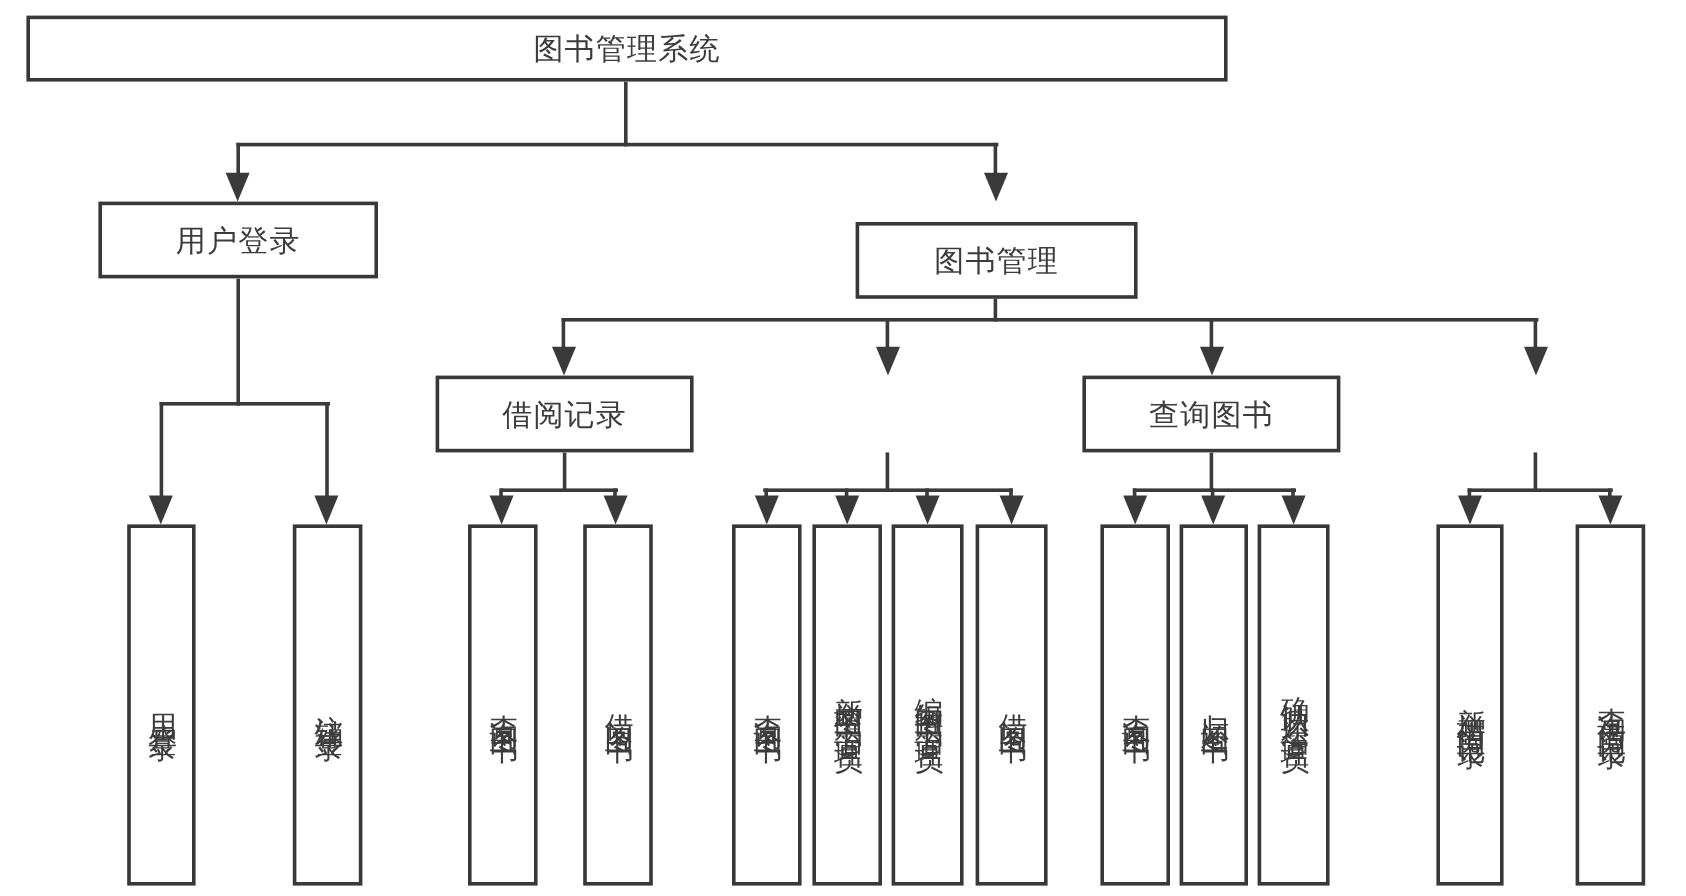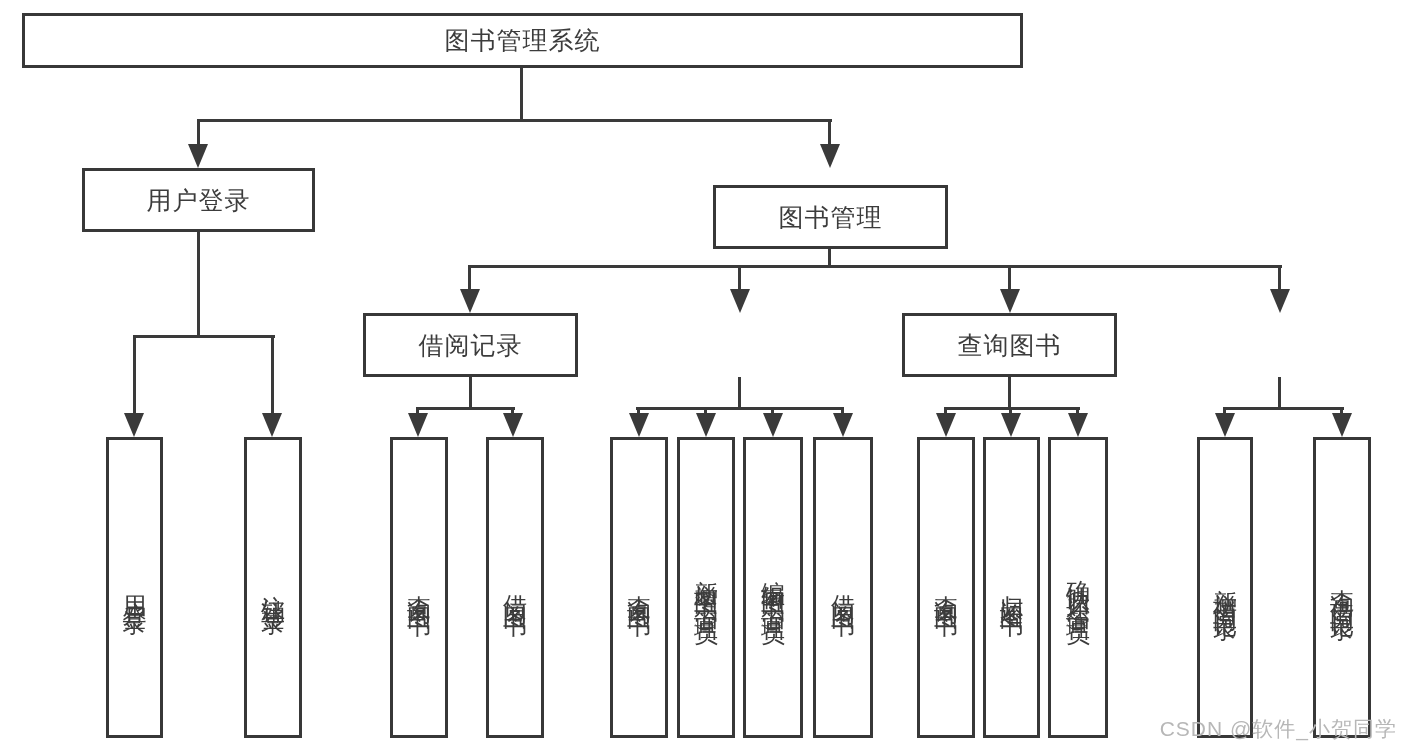--- a/index.html
+++ b/index.html
@@ -137,15 +137,14 @@
   <div class="box leaf" style="left:743px; top:437px; width:60px; height:301px;">编辑图书（管理员）</div>
   <div class="box leaf" style="left:813px; top:437px; width:60px; height:301px;">借阅图书</div>
 
   <div class="box leaf" style="left:917px; top:437px; width:58px; height:301px;">查询图书</div>
   <div class="box leaf" style="left:983px; top:437px; width:57px; height:301px;">归还图书</div>
   <div class="box leaf" style="left:1048px; top:437px; width:60px; height:301px;">确认归还（管理员）</div>
 
   <div class="box leaf" style="left:1197px; top:437px; width:56px; height:301px;">新增借阅记录</div>
   <div class="box leaf" style="left:1313px; top:437px; width:58px; height:301px;">查询借阅记录</div>
 
-  <div class="watermark">CSDN @软件_小贺同学</div>
 
 </div>
 
 </body></html>

